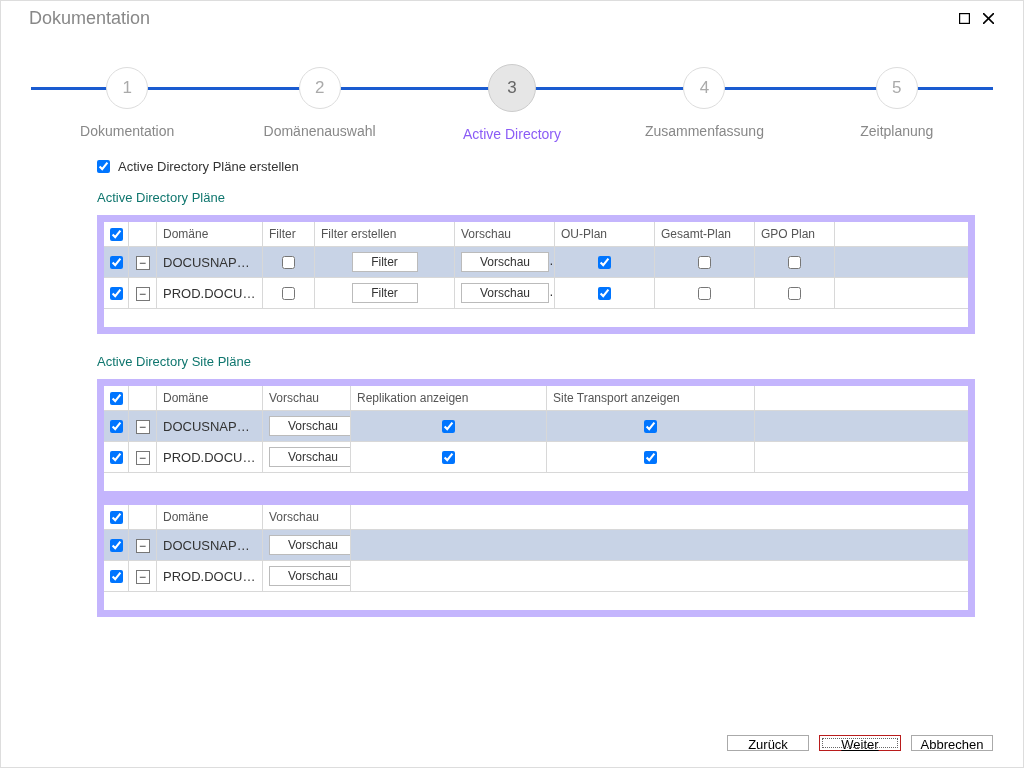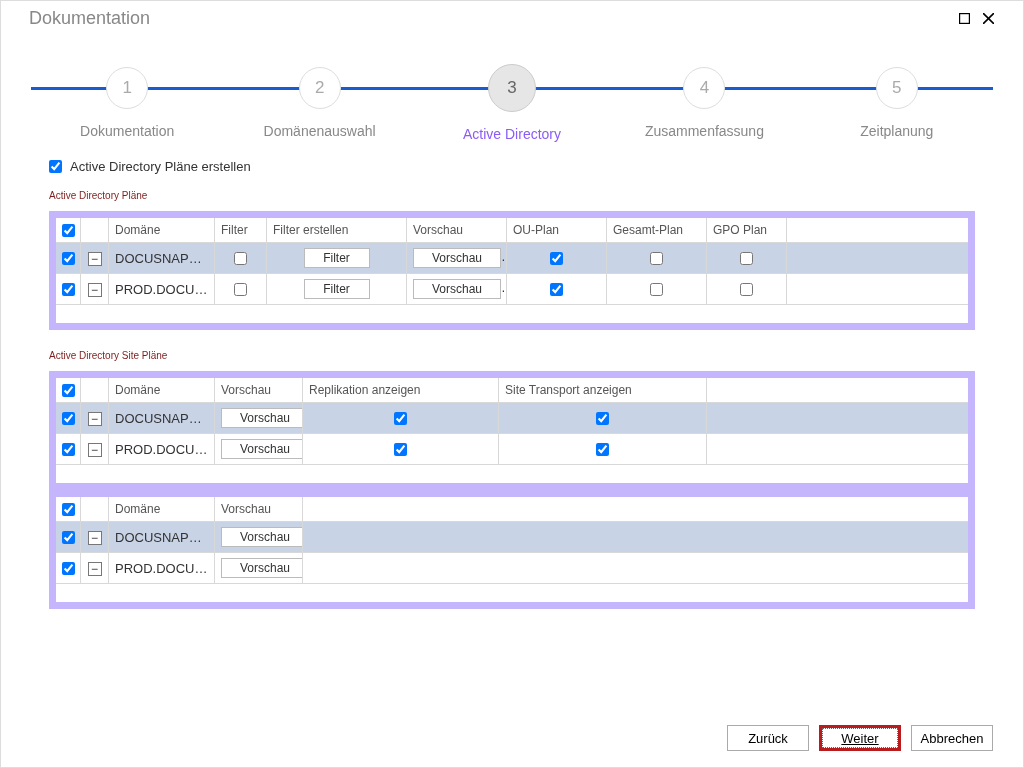--- a/index.html
+++ b/index.html
@@ -13,39 +13,39 @@
 
   .stepper { margin:26px 30px 18px 30px; position:relative; height:80px; }
   .step-line { position:absolute; top:26px; left:0; right:0; height:3px; background:#1a5bd0; }
   .step-dots { position:absolute; top:0; left:0; right:0; display:flex; justify-content:space-between; }
   .step { flex:1; text-align:center; position:relative; }
   .step .circle { width:42px; height:42px; border-radius:50%; background:#fff; margin:6px auto 0 auto; display:flex; align-items:center; justify-content:center; font-size:17px; color:#aaa; border:1px solid #ddd; position:relative; z-index:1; }
   .step.active .circle { background:#e6e6e6; color:#666; border-color:#ccc; width:48px; height:48px; margin-top:3px; }
   .step .label { margin-top:14px; font-size:14px; color:#888; }
   .step.active .label { color:#8b5cf6; font-weight:500; }
 
-  .content { padding:0 48px; }
+  .content { padding:0 48px;margin-left:48px; }
   .chk-row { display:flex; align-items:center; gap:8px; margin-bottom:16px; }
   .chk-row input { margin:0; }
 
-  .section-title { margin:8px 0 10px 0; font-size:10px; color:#7f1d1d; }
+  .section-title { margin:8px 0 10px 0; font-size:13px; color:#0f766e; }
 
   .grid { width:100%; border:7px solid #c4b5fd; border-collapse:collapse; table-layout:fixed; }
   .grid th, .grid td { border:1px solid #d8d8d8; padding:5px 6px; text-align:left; font-weight:normal; font-size:13px; overflow:hidden; white-space:nowrap; text-overflow:ellipsis; }
   .grid th { background:#fff; color:#555; font-size:12px; }
   .grid th input, .grid td input[type=checkbox] { margin:0 auto; display:block; }
   .grid td.center, .grid th.center { text-align:center; }
   .row-alt { background:#c8d3e6; }
   .collapse { width:14px; height:14px; border:1px solid #777; display:inline-flex; align-items:center; justify-content:center; font-size:12px; line-height:1; background:#fff; }
   .btn-cell { display:inline-block; padding:2px 18px; border:1px solid #bbb; background:#fff; font-size:12px; cursor:pointer; text-align:center; min-width:66px; }
   .footer-row td { height:22px; border-top:1px solid #d8d8d8; }
 
   .buttons { position:absolute; bottom:16px; right:30px; display:flex; gap:10px; }
-  .buttons button { min-width:82px; height:26px; background:#fff; border:1px solid #aaa; font-size:13px; cursor:pointer; }
-  .buttons button.primary { border:3px solid #b91c1c; outline:1px dotted #666; outline-offset:-4px; }
+  .buttons button { min-width:82px; height:16px; background:#fff; border:1px solid #aaa; font-size:13px; cursor:pointer; }
+  .buttons button.primary { border:1px solid #b91c1c; outline:1px dotted #666; outline-offset:-4px; }
   .buttons button u { text-decoration:underline; }
 </style>
 </head>
 <body>
 
 <div class="window">
   <div class="titlebar">
     <span class="title">Dokumentation</span>
     <div class="controls">
       <span class="ctrl">

